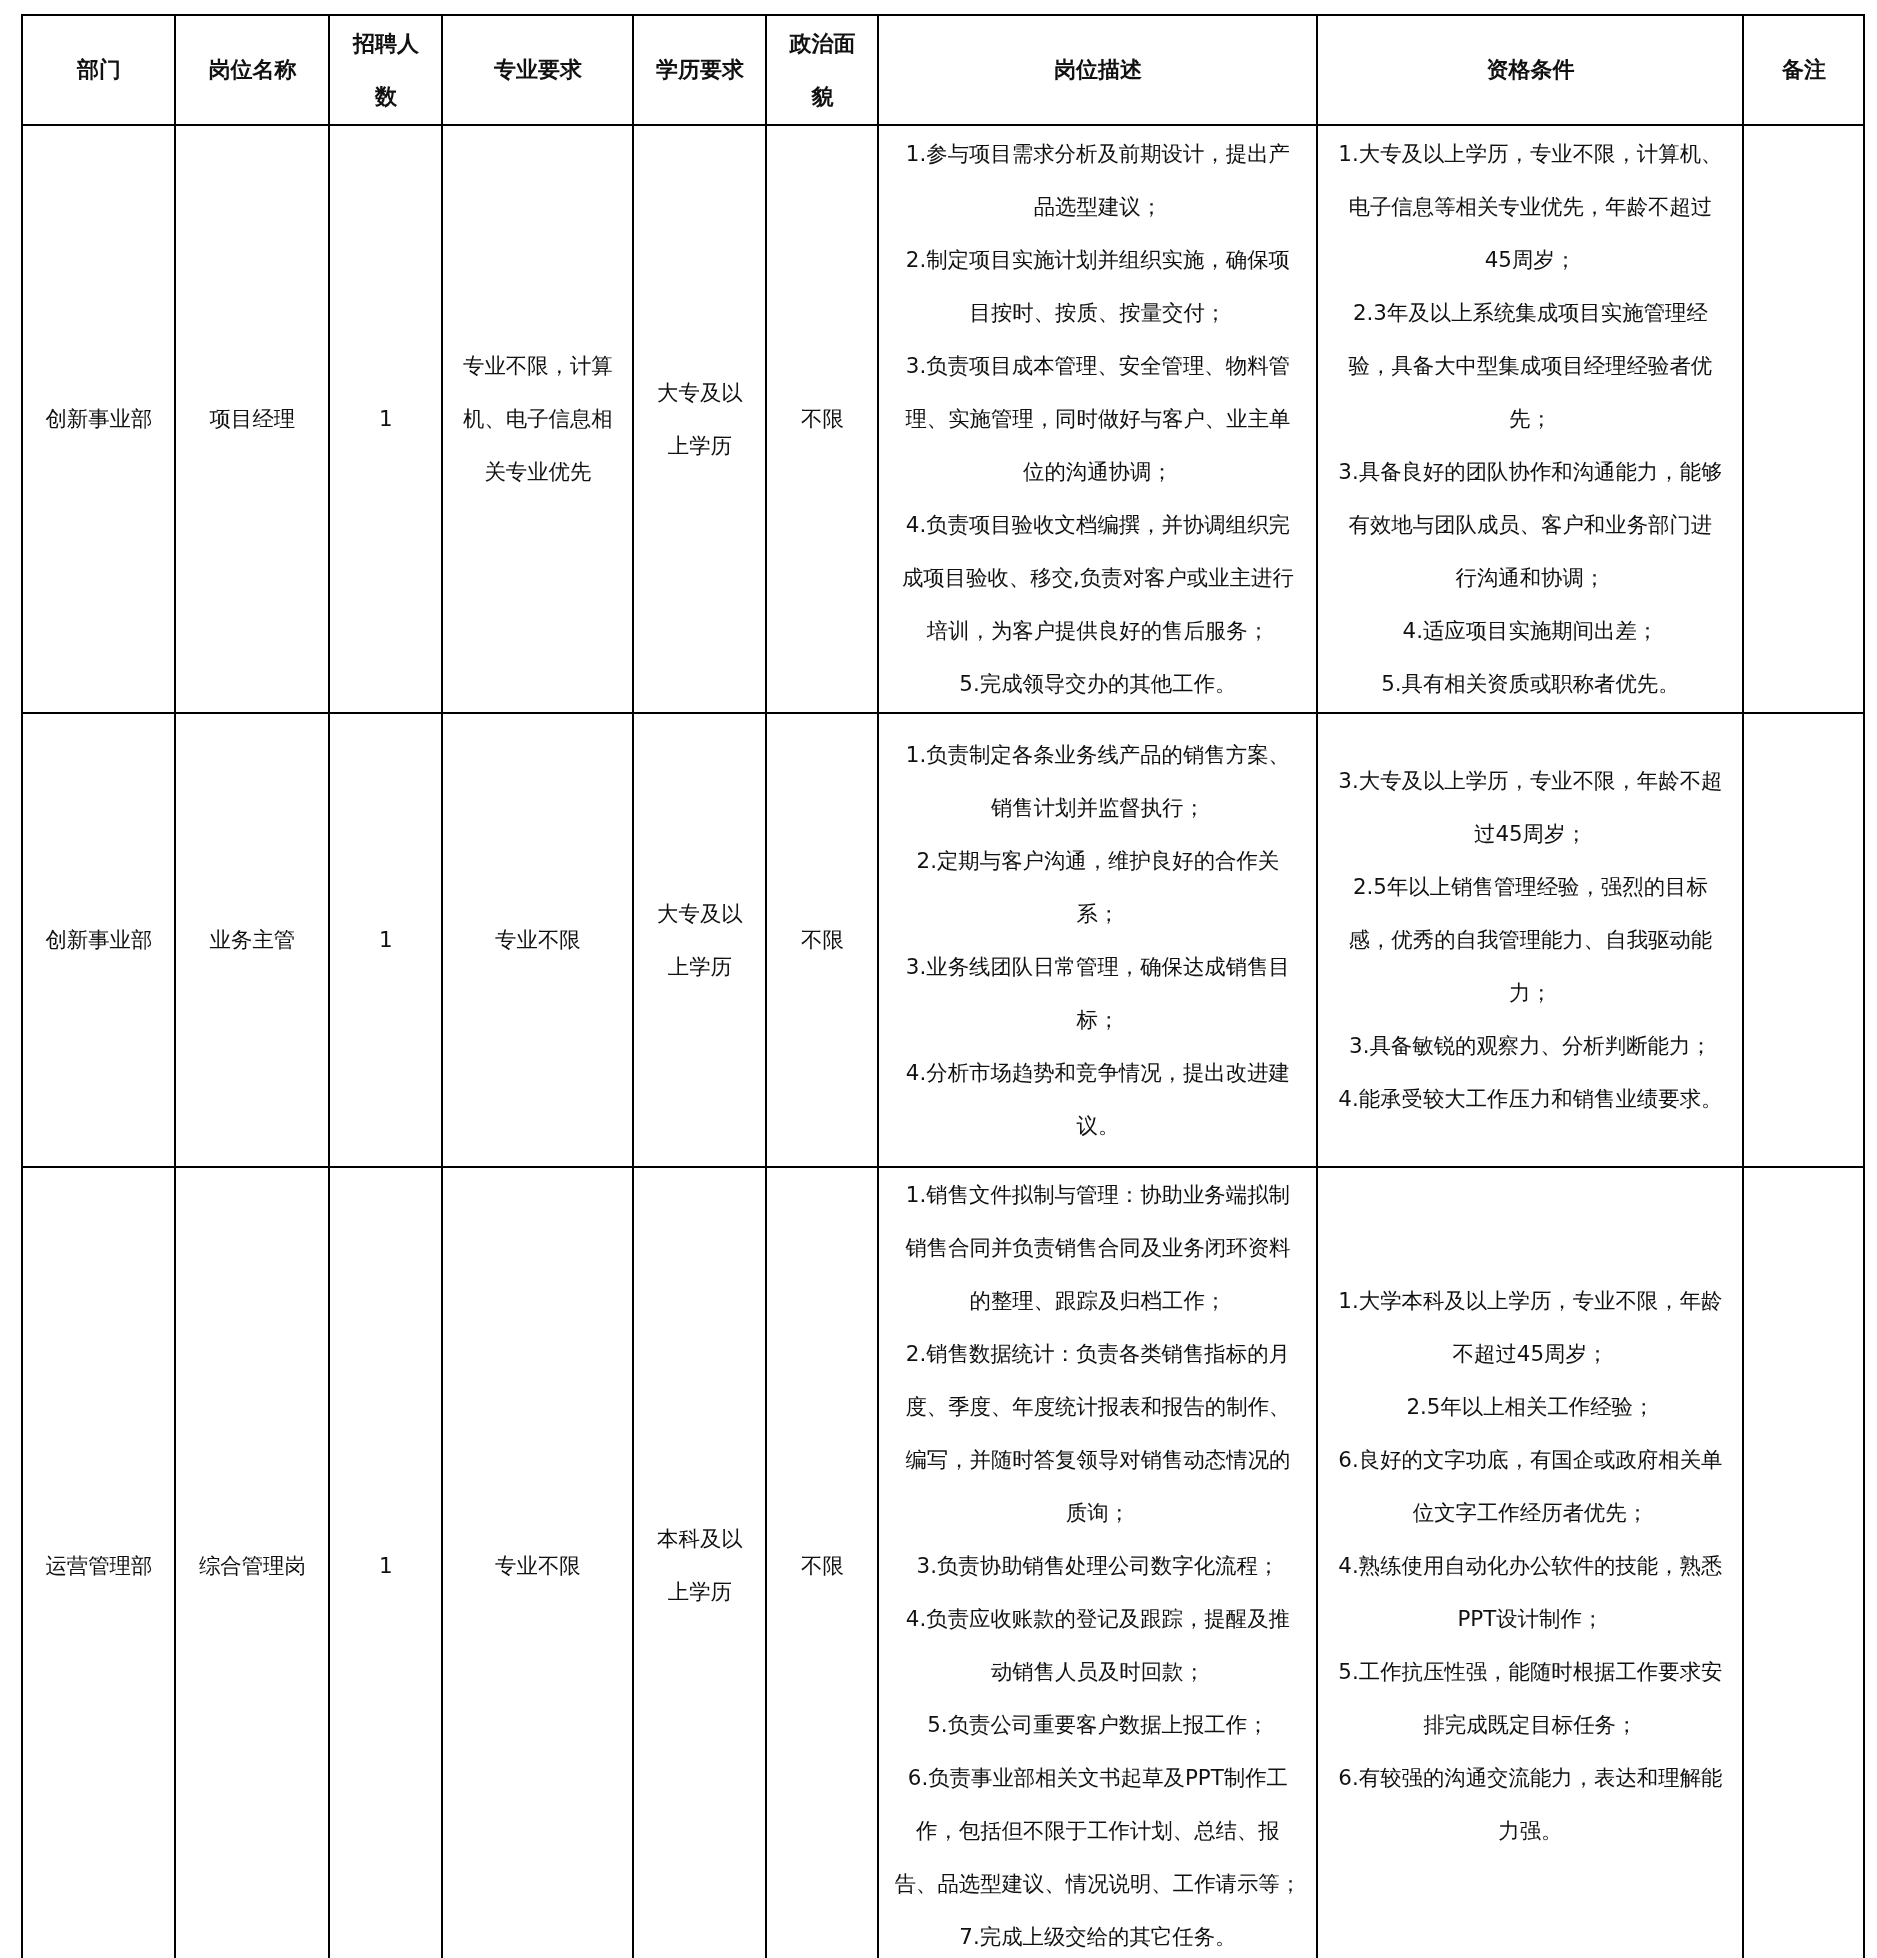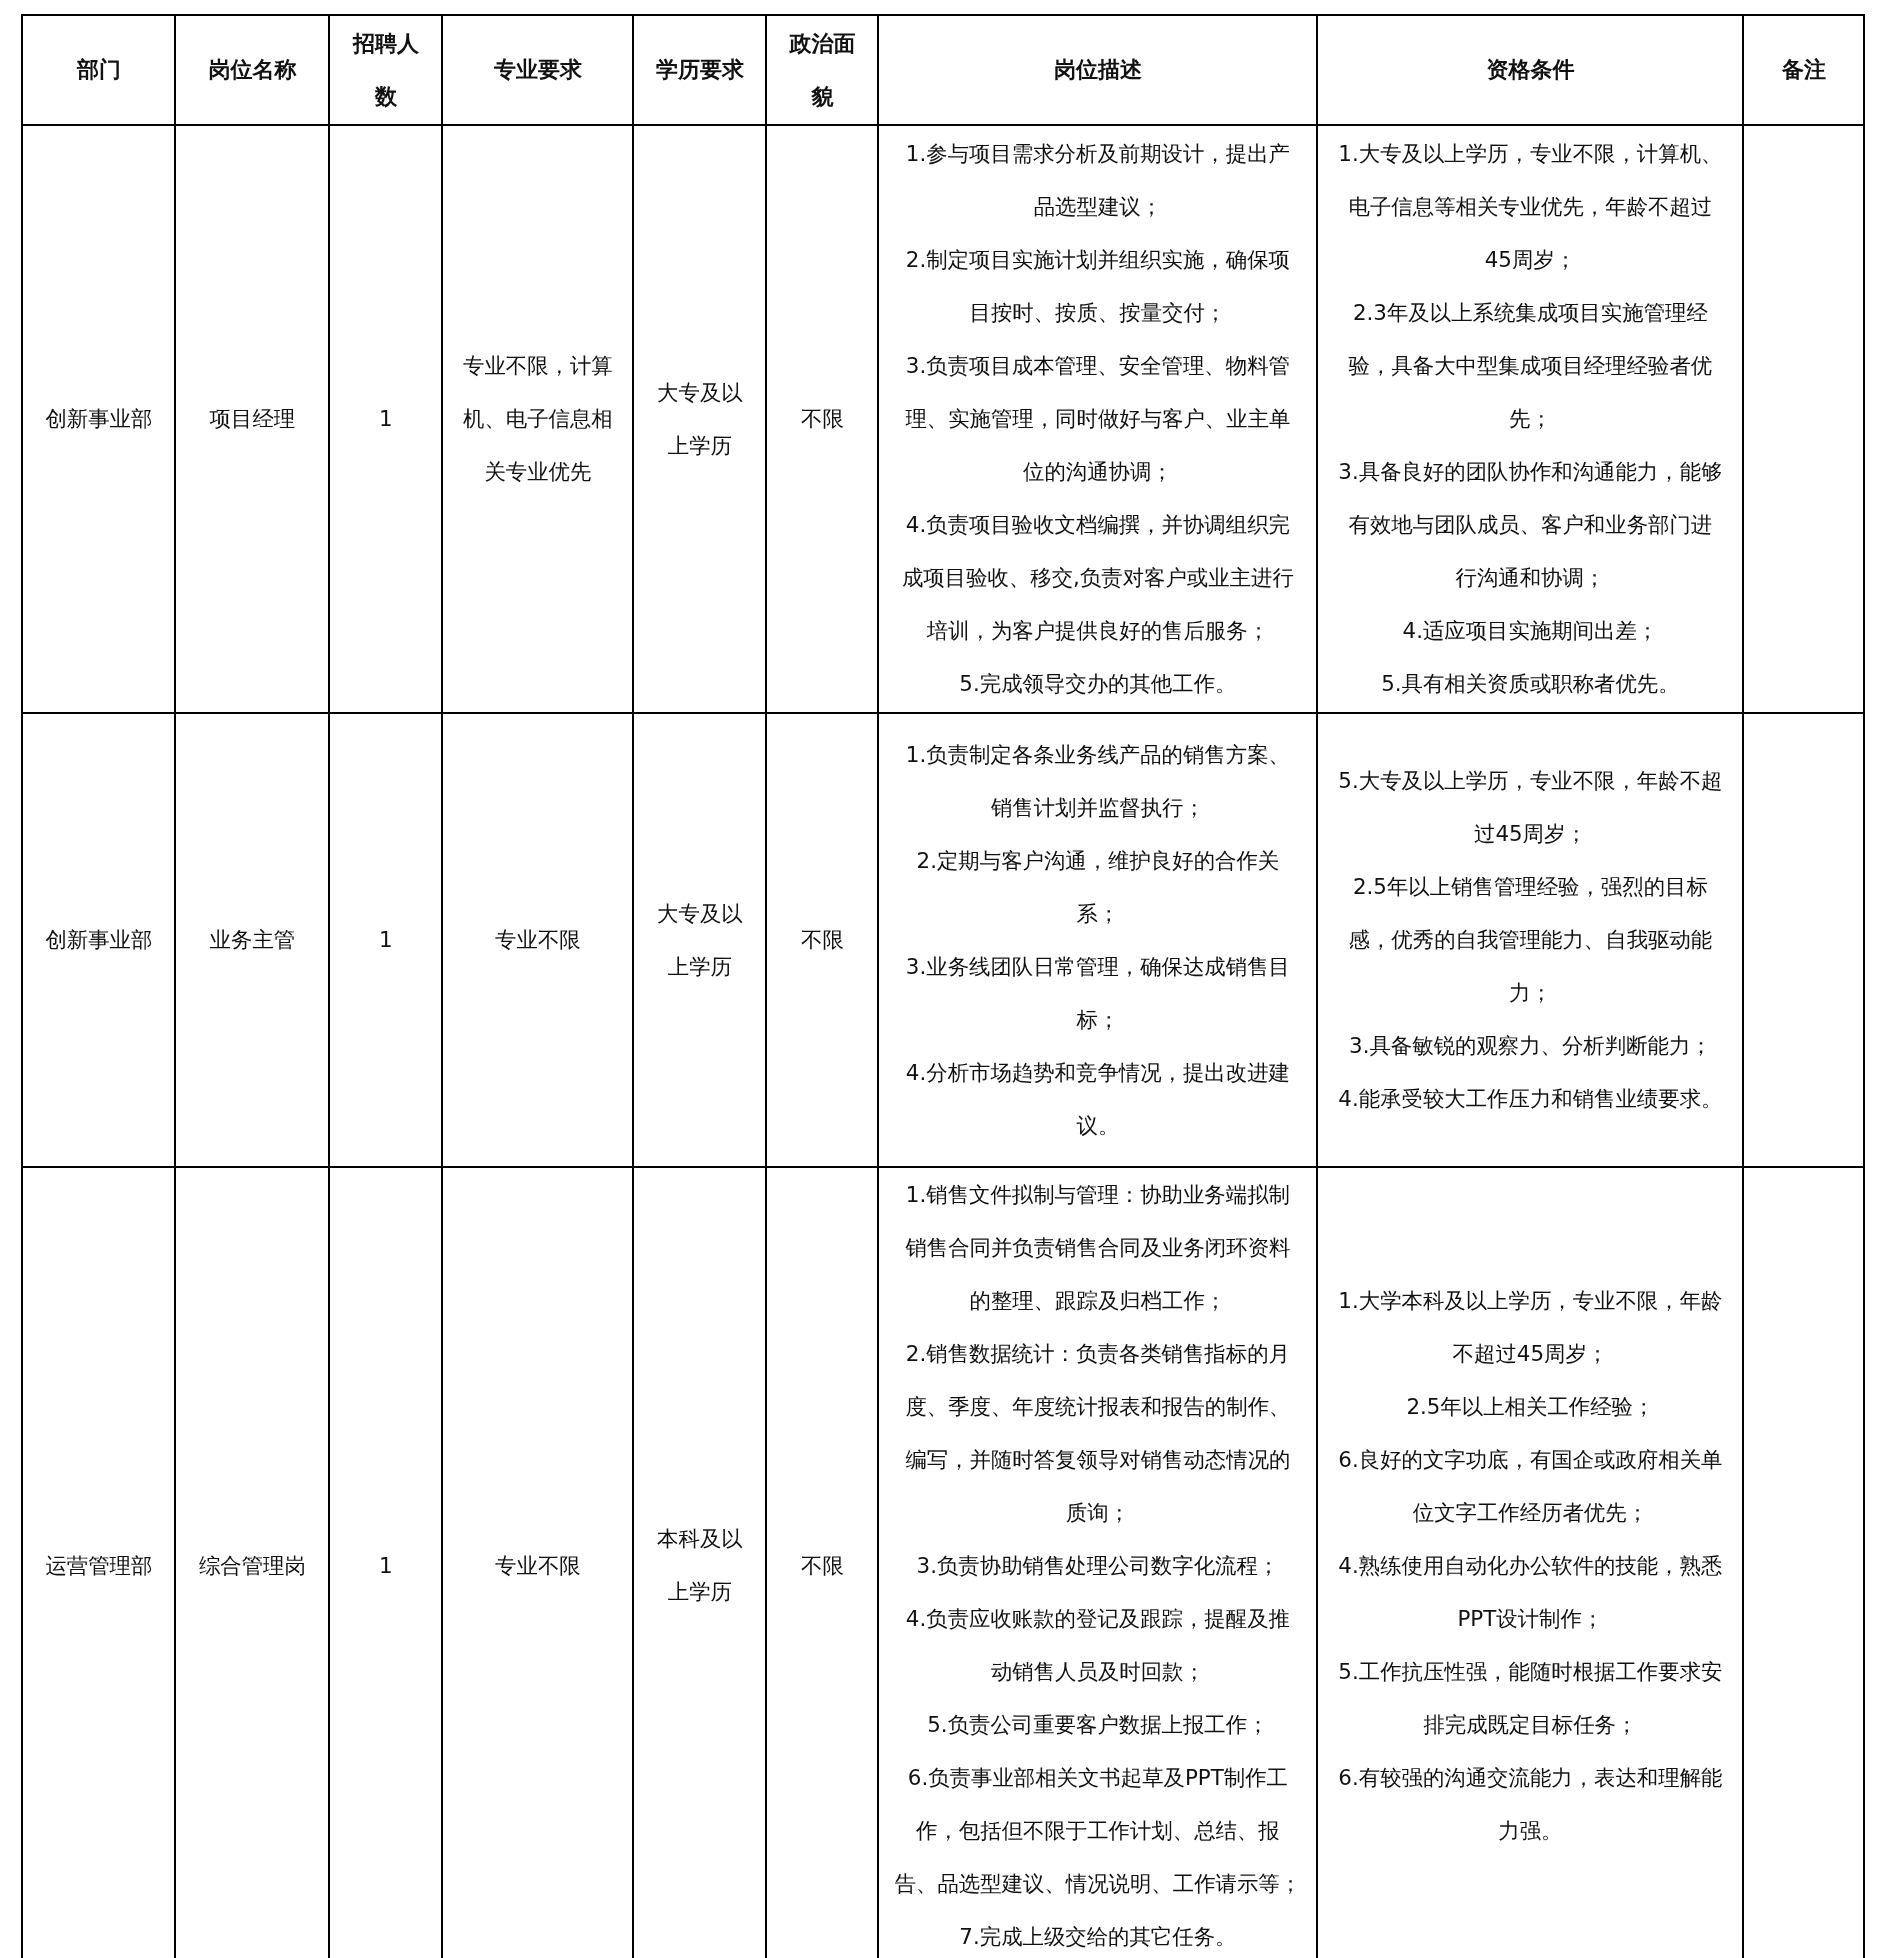--- a/index.html
+++ b/index.html
@@ -123,21 +123,21 @@
         <span>1.负责制定各条业务线产品的销售方案、</span>
         <span>销售计划并监督执行；</span>
         <span>2.定期与客户沟通，维护良好的合作关</span>
         <span>系；</span>
         <span>3.业务线团队日常管理，确保达成销售目</span>
         <span>标；</span>
         <span>4.分析市场趋势和竞争情况，提出改进建</span>
         <span>议。</span>
       </td>
       <td class="lines qual">
-        <span>5.大专及以上学历，专业不限，年龄不超</span>
+        <span>3.大专及以上学历，专业不限，年龄不超</span>
         <span>过45周岁；</span>
         <span>2.5年以上销售管理经验，强烈的目标</span>
         <span>感，优秀的自我管理能力、自我驱动能</span>
         <span>力；</span>
         <span>3.具备敏锐的观察力、分析判断能力；</span>
         <span>4.能承受较大工作压力和销售业绩要求。</span>
       </td>
       <td></td>
     </tr>
 

